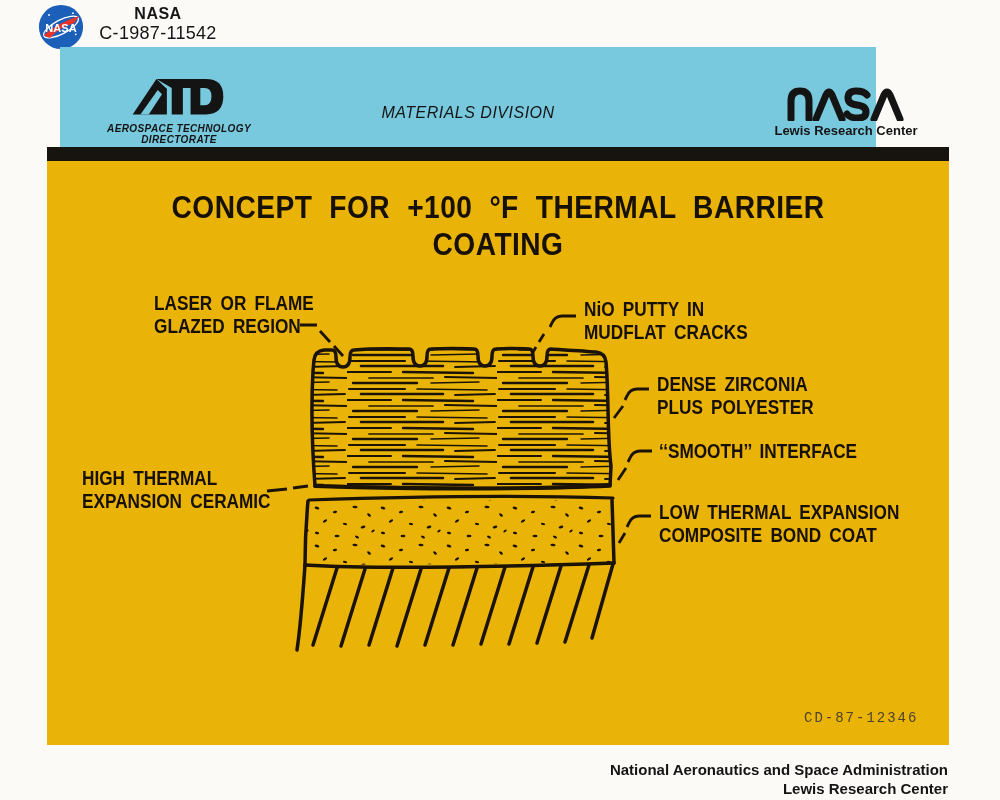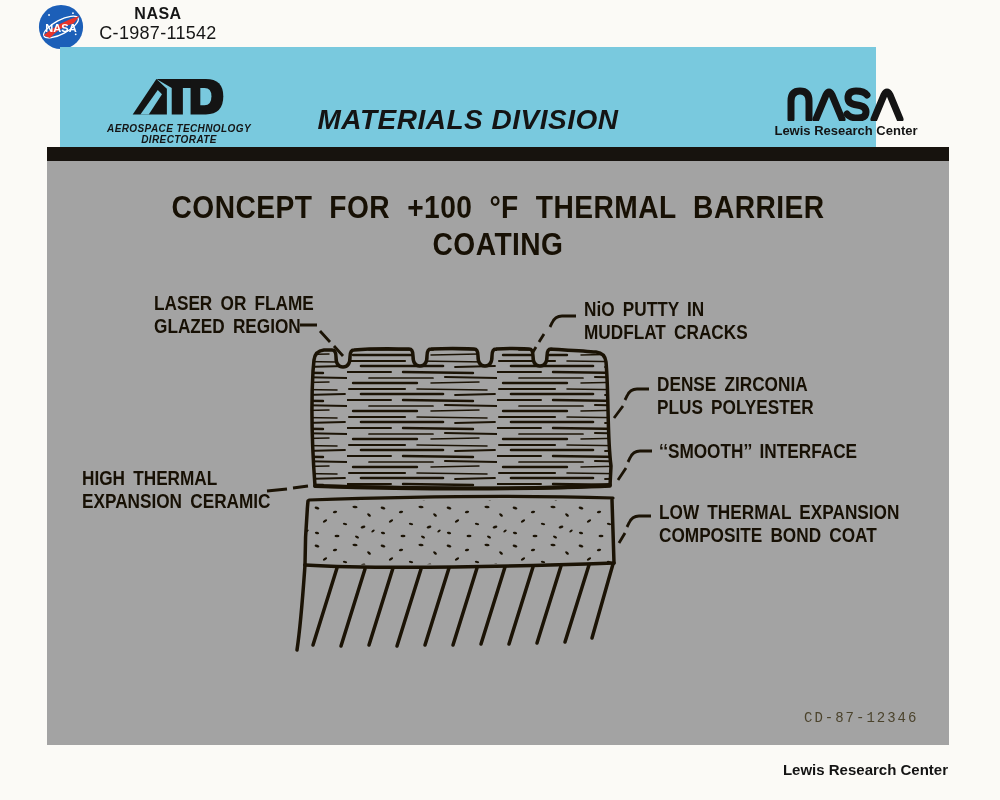--- a/index.html
+++ b/index.html
@@ -11,28 +11,28 @@
   .meatball{position:absolute;left:38px;top:4px;width:46px;height:46px;}
   .photo-id{position:absolute;left:84px;top:5px;width:148px;text-align:center;color:#161616;}
   .photo-id .agency{font-size:16px;font-weight:bold;letter-spacing:.5px;}
   .photo-id .pid{font-size:18px;font-weight:normal;letter-spacing:.3px;}
   
   .banner{position:absolute;left:60px;top:47px;width:816px;height:100px;background:#79c9de;}
   .atd-mark{position:absolute;left:72px;top:26px;width:92px;height:48px;}
   .atd-label{position:absolute;left:14px;top:76px;width:210px;text-align:center;
     font-size:10px;font-weight:bold;font-style:italic;letter-spacing:.4px;color:#141414;}
   .division{position:absolute;left:0;right:0;top:57px;text-align:center;
-    font-size:28px;font-weight:bold;font-style:italic;letter-spacing:.5px;color:#141414;}
+    font-size:16px;font-weight:normal;font-style:italic;letter-spacing:.5px;color:#141414;}
   .worm{position:absolute;left:726px;top:40px;width:122px;height:34px;}
   .center-label{position:absolute;left:706px;top:76px;width:160px;text-align:center;
     font-size:13px;font-weight:bold;color:#141414;}
   
   .bar{position:absolute;left:47px;top:147px;width:902px;height:14px;background:#17130e;}
   
-  .panel{position:absolute;left:47px;top:161px;width:902px;height:584px;background:#a3a3a3;}
+  .panel{position:absolute;left:47px;top:161px;width:902px;height:584px;background:#eab308;}
   .panel-title{position:absolute;left:0;right:0;top:28px;text-align:center;
     font-size:32px;font-weight:bold;color:#171004;letter-spacing:.5px;word-spacing:10px;
     transform:scaleX(.88);}
   .diagram-svg{position:absolute;left:0;top:0;width:902px;height:584px;}
   .dlabel{position:absolute;font-weight:bold;font-size:20px;line-height:1.17;
     color:#171004;white-space:nowrap;word-spacing:4px;
     transform:scaleX(.86);transform-origin:0 0;}
   .lbl-laser{left:107px;top:131px;}
   .lbl-nio{left:537px;top:137px;}
   .lbl-dense{left:610px;top:212px;}
@@ -200,16 +200,17 @@
     </div>
     <div class="dlabel lbl-low">
       <div>LOW THERMAL EXPANSION</div>
       <div>COMPOSITE BOND COAT</div>
     </div>
 
     <div class="figure-id">CD-87-12346</div>
   </div>
 
   <div class="footer">
+    <div>National Aeronautics and Space Administration</div>
     <div>Lewis Research Center</div>
   </div>
 
 </div>
 
 </body></html>

